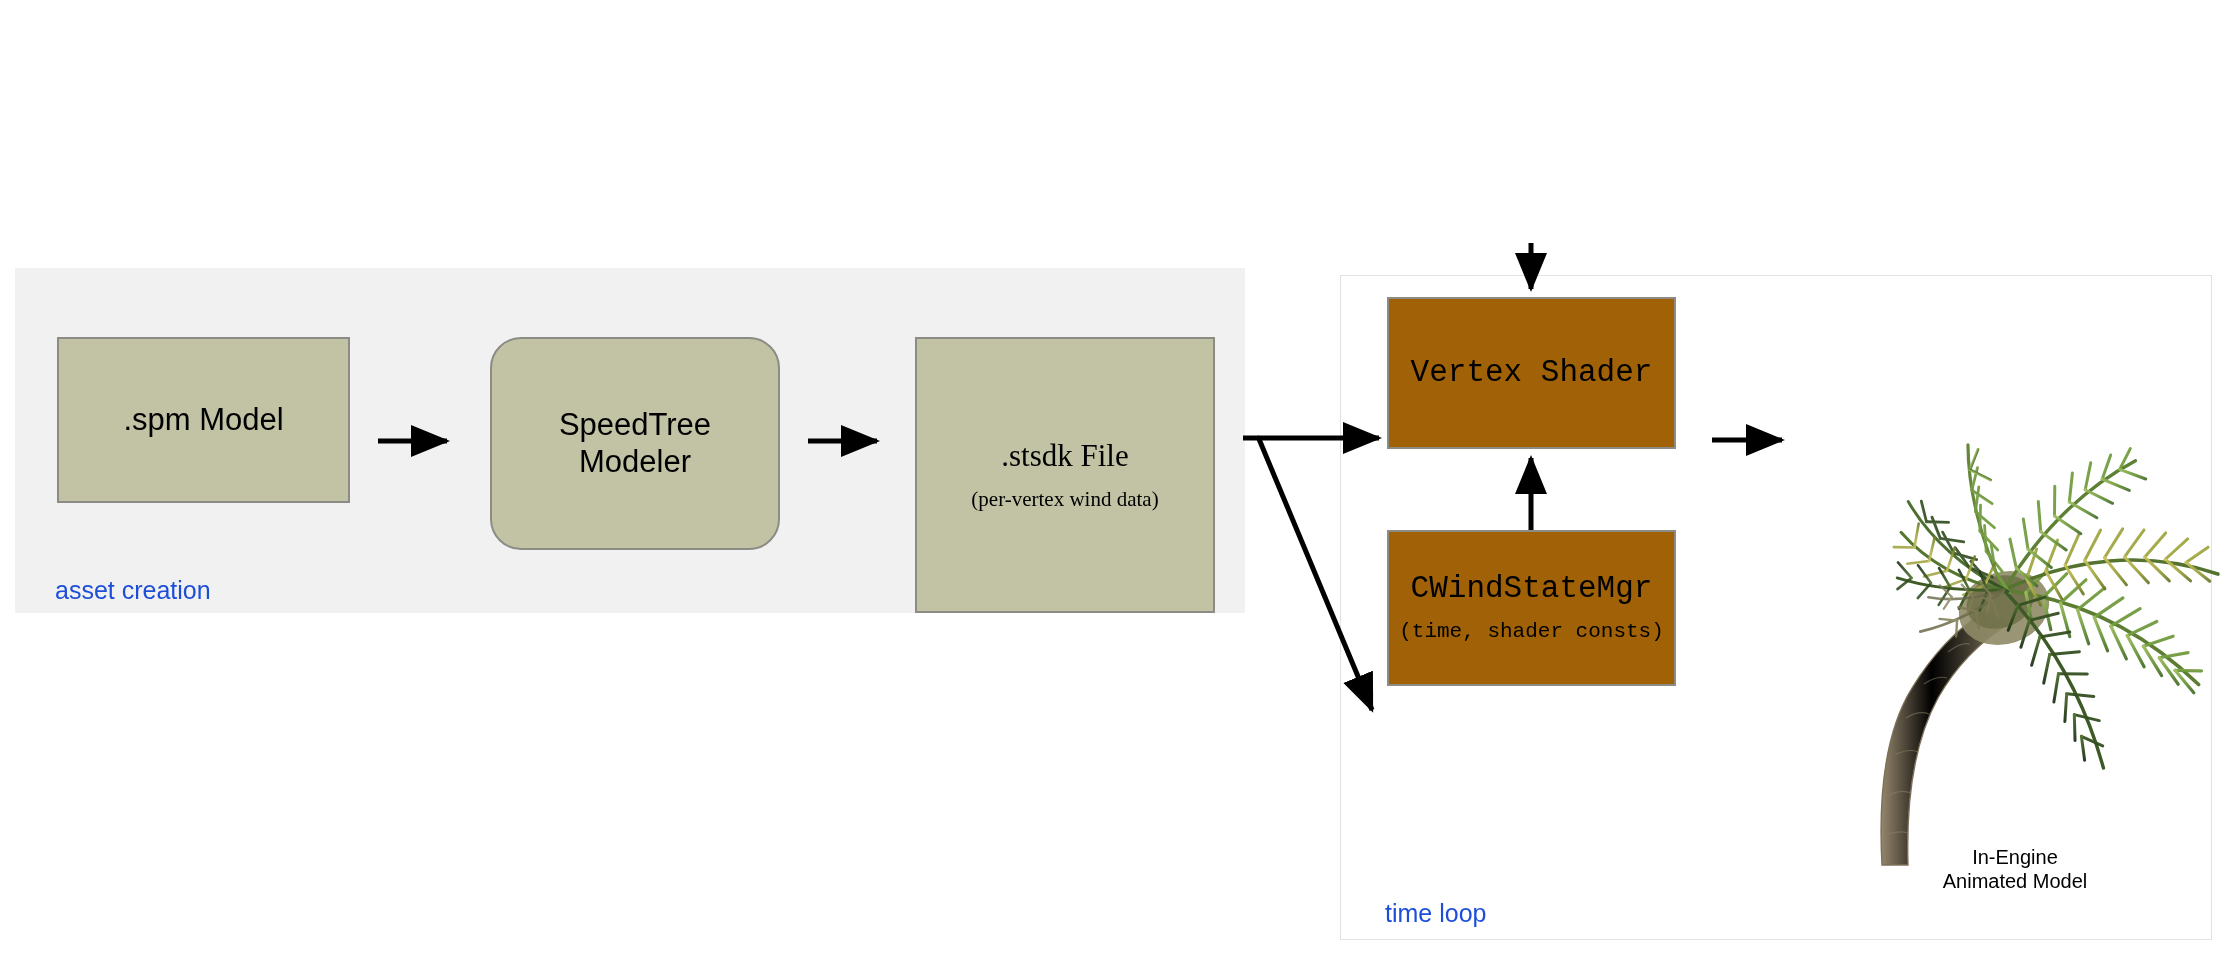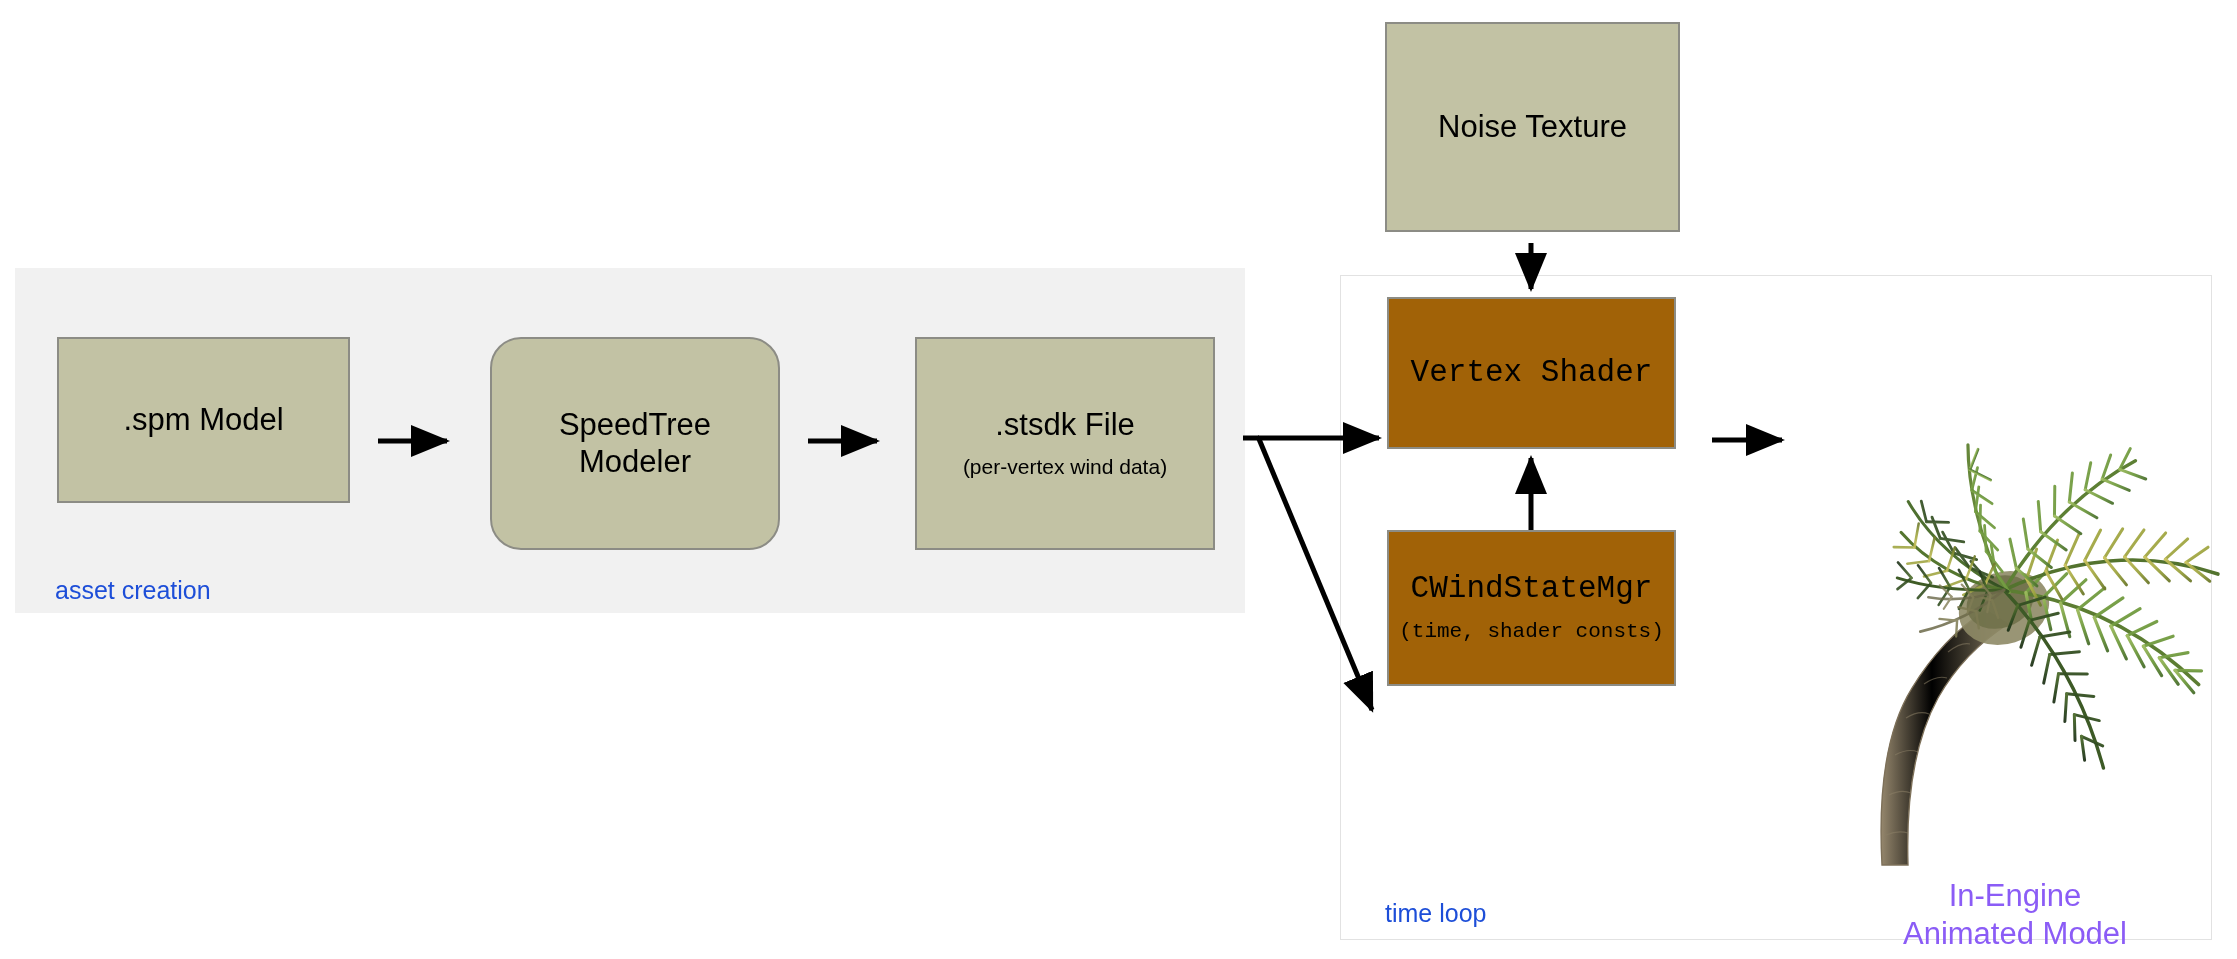--- a/index.html
+++ b/index.html
@@ -69,21 +69,21 @@
   }
   .node-box .subtitle {
     font-size: 21px;
     margin-top: 12px;
   }
   .fill-olive { background: #c2c2a4; }
   .fill-green { background: #a16207; font-family: Liberation Mono, monospace; }
 
   #node-spm-model     { left: 57px;  top: 337px; width: 293px; height: 166px; }
   #node-speedtree     { left: 490px; top: 337px; width: 290px; height: 213px; border-radius: 31px; }
-  #node-stsdk-file    { left: 915px; top: 337px; width: 300px; height: 213px; }
+  #node-stsdk-file    { left: 915px; top: 337px; width: 300px; height: 276px; font-family: Liberation Serif, serif; }
   #node-noise-texture { left: 1385px; top: 22px;  width: 295px; height: 210px; }
   #node-vertex-shader { left: 1387px; top: 297px; width: 289px; height: 152px; }
   #node-windstatemgr  { left: 1387px; top: 530px; width: 289px; height: 156px; text-align: right; }
 
   
   #connectors {
     position: absolute;
     left: 0;
     top: 0;
     width: 2237px;
@@ -95,25 +95,25 @@
   #output-model {
     position: absolute;
     left: 1790px;
     top: 290px;
     width: 450px;
     height: 580px;
   }
   #output-model-caption {
     position: absolute;
     left: 1830px;
-    top: 877px;
+    top: 845px;
     width: 370px;
     text-align: center;
-    font-size: 31px;
-    color: #8b5cf6;
+    font-size: 20px;
+    color: #000000;
     line-height: 1.22;
     white-space: pre-line;
   }
 </style>
 </head>
 <body>
 
 <div id="canvas">
 
   <div class="group-panel" id="asset-creation-group"></div>
@@ -153,23 +153,20 @@
   <div class="node-box fill-olive" id="node-speedtree">
     <div class="title">SpeedTree
 Modeler</div>
   </div>
 
   <div class="node-box fill-olive" id="node-stsdk-file">
     <div class="title">.stsdk File</div>
     <div class="subtitle">(per-vertex wind data)</div>
   </div>
 
-  <div class="node-box fill-olive" id="node-noise-texture">
-    <div class="title">Noise Texture</div>
-  </div>
 
   <div class="node-box fill-green" id="node-vertex-shader">
     <div class="title">Vertex Shader</div>
   </div>
 
   <div class="node-box fill-green" id="node-windstatemgr">
     <div class="title">CWindStateMgr</div>
     <div class="subtitle">(time, shader consts)</div>
   </div>
 

